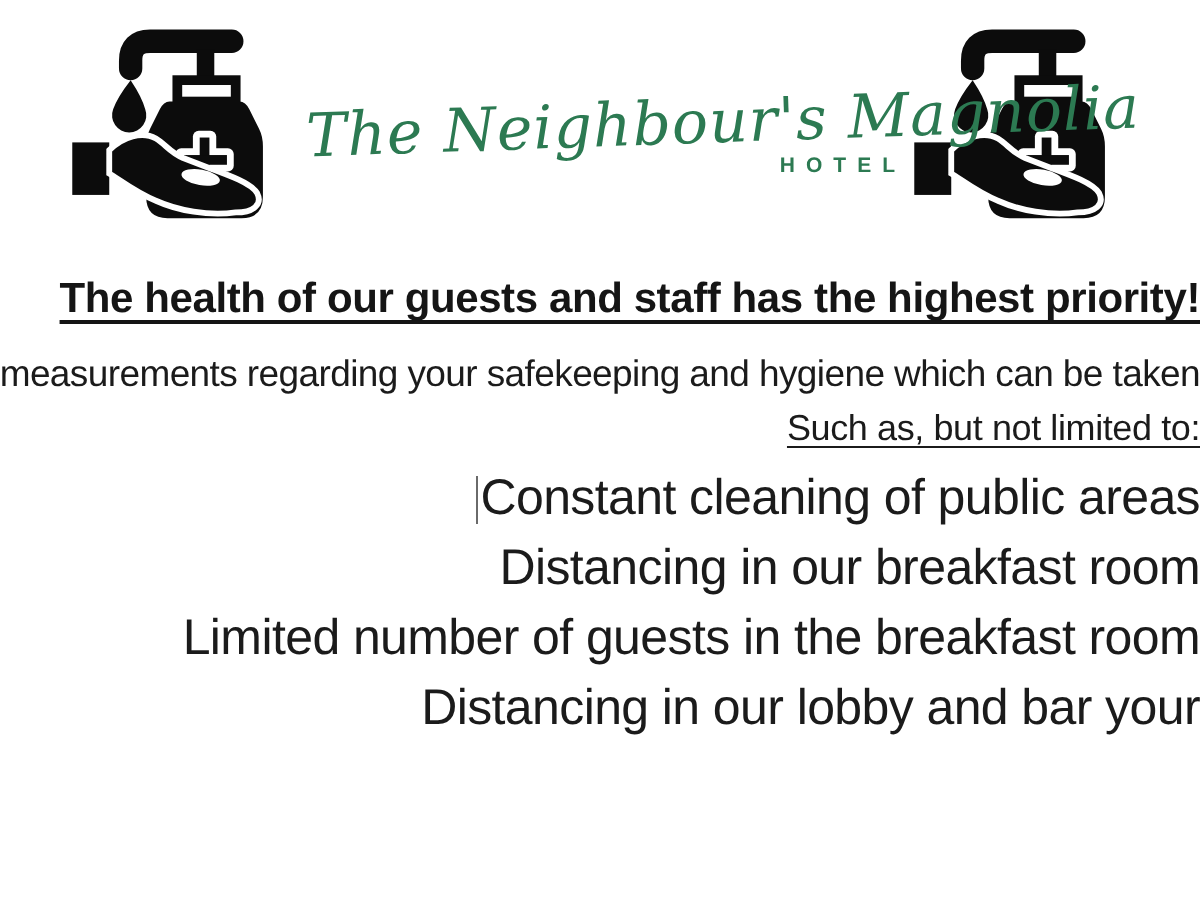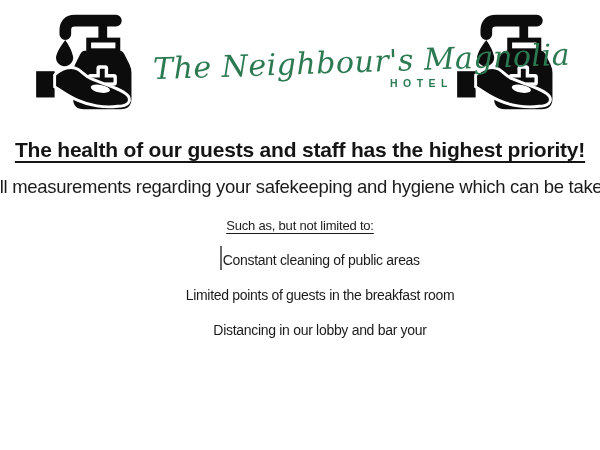--- a/index.html
+++ b/index.html
@@ -19,37 +19,37 @@
     font-family:"DejaVu Serif", serif; font-style:italic;
     font-size:30px; line-height:30px; transform:rotate(-2deg);
     display:inline-block; white-space:nowrap; letter-spacing:0.5px;
   }
   .logo-sub {
     font-size:10.5px; letter-spacing:5.5px; text-align:right;
     padding-right:4px; margin-top:0px; font-weight:bold;
   }
 
   
-  .clip { width:600px; overflow:hidden; display:flex; justify-content:center; }
+  .clip { width:600px; overflow:hidden; display:flex; justify-content:flex-end; }
   .nowrap { white-space:nowrap; flex:0 0 auto; }
 
   .heading {
     margin-top:10px;
     font-size:21px; font-weight:bold; color:#151515;
     letter-spacing:-0.2px;
     text-decoration:underline; text-underline-offset:4px; text-decoration-thickness:2px;
     line-height:30px;
   }
   .para-line { font-size:18.5px; letter-spacing:-0.3px; line-height:29px; }
   .para-block { margin-top:7px; }
   .list-title {
-    margin-top:11px; font-size:13px; letter-spacing:-0.2px; line-height:27px;
+    font-size:18px; letter-spacing:-0.2px; line-height:27px;
     text-decoration:underline; text-underline-offset:3px;
   }
-  .list-line { font-size:14px; letter-spacing:-0.3px; line-height:35px;margin-left:40px; }
+  .list-line { font-size:25px; letter-spacing:-0.3px; line-height:35px;margin-left:40px; }
   .list-block { margin-top:4px; }
 
   .caret {
     display:inline-block; width:1.5px; height:24px; background:#6a6a6a;
     vertical-align:-5px; margin-right:1px;
   }
 </style>
 </head>
 <body>
 
@@ -109,20 +109,23 @@
 
   <div class="clip">
     <span class="nowrap list-title">Such as, but not limited to:</span>
   </div>
 
   <div class="list-block">
     <div class="clip">
       <span class="nowrap list-line"><span class="caret"></span><span>Constant cleaning of public areas</span></span>
     </div>
     <div class="clip">
-      <span class="nowrap list-line">Limited points of guests in the breakfast room</span>
+      <span class="nowrap list-line">Distancing in our breakfast room</span>
+    </div>
+    <div class="clip">
+      <span class="nowrap list-line">Limited number of guests in the breakfast room</span>
     </div>
     <div class="clip">
       <span class="nowrap list-line">Distancing in our lobby and bar your</span>
     </div>
   </div>
 
 </div>
 
 </body></html>

